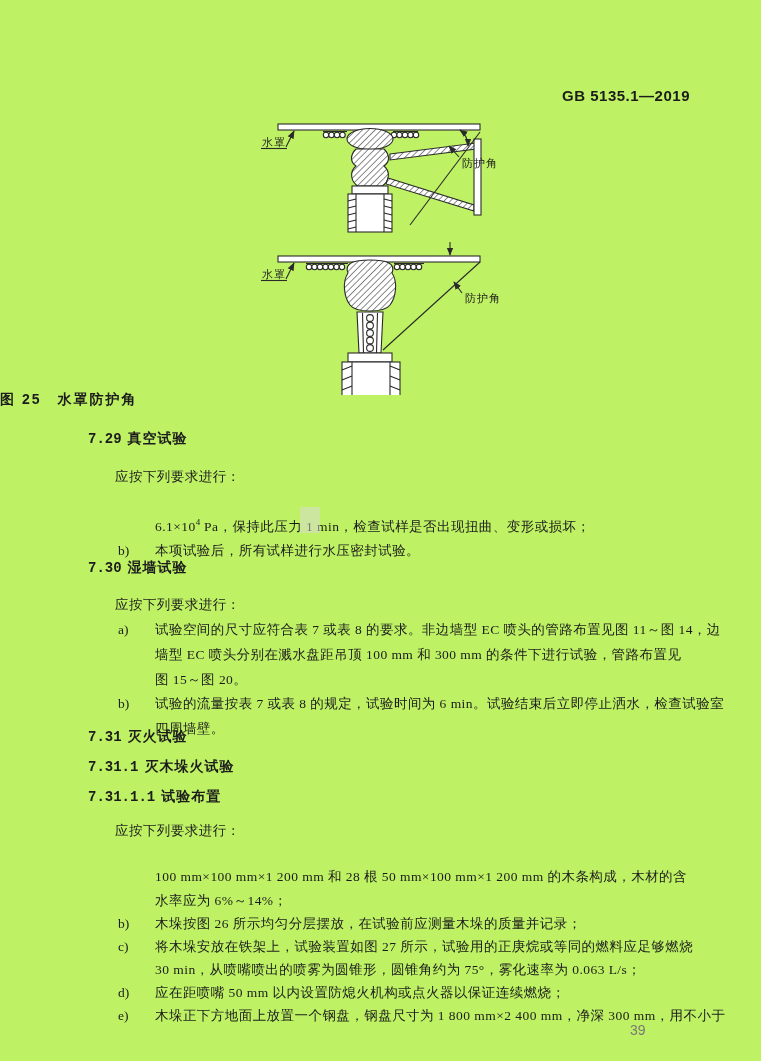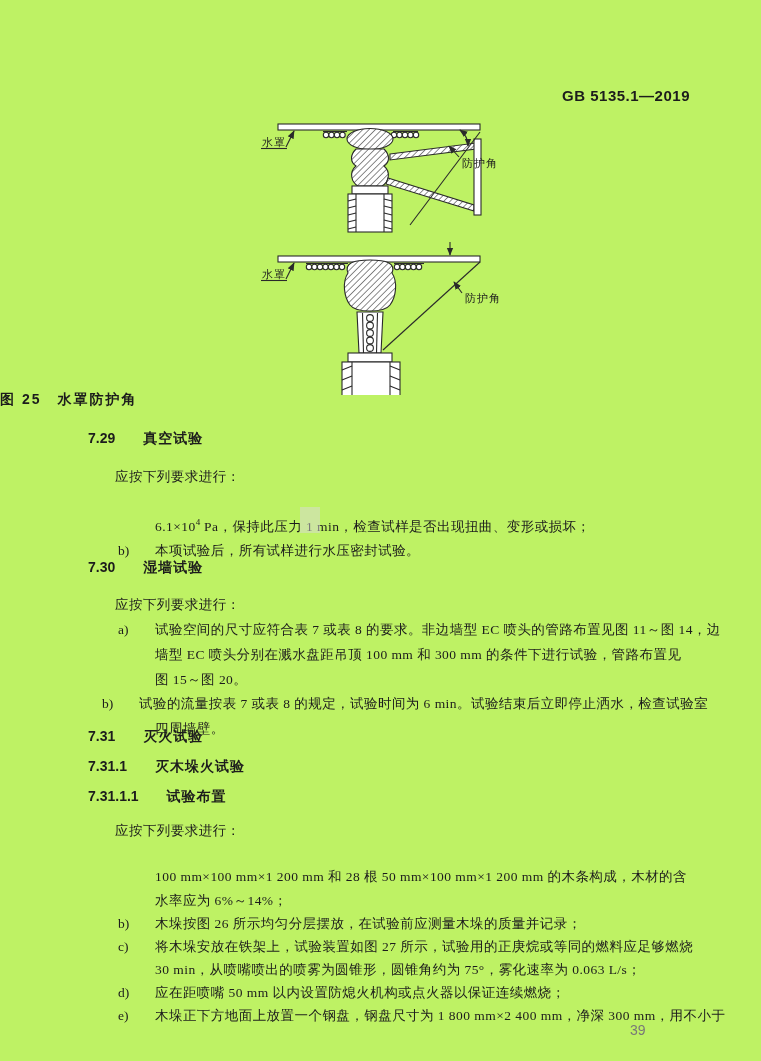--- a/index.html
+++ b/index.html
@@ -3,21 +3,21 @@
 <meta charset="utf-8">
 <style>
   html,body{margin:0;padding:0;background:#f4f4f4;}
   .page{position:relative;width:761px;height:1061px;background:#bef264;overflow:hidden;
         font-family:"Liberation Serif",serif;color:#1c1c1c;}
   .abs{position:absolute;white-space:nowrap;}
   .doc-number{font-family:"Liberation Sans",sans-serif;font-weight:700;font-size:15px;
         letter-spacing:0.5px;}
   .heading{font-family:"Liberation Sans",sans-serif;font-weight:700;font-size:14px;
         letter-spacing:1px;}
-  .heading .num{letter-spacing:0;margin-right:28px;}
+  .heading .num{letter-spacing:0;margin-right:6px;font-family:Liberation Mono, monospace;}
   .body-line{font-size:13.5px;letter-spacing:0.45px;margin-top:8px;}
   .body-line .marker{display:inline-block;width:37px;letter-spacing:0;}
   .body-line sup{font-size:9px;vertical-align:super;letter-spacing:0;}
   .fig-caption{font-family:"Liberation Sans",sans-serif;font-weight:700;font-size:14px;
         letter-spacing:2px;text-align:left;left:0;width:761px;}
   .page-number{font-family:"Liberation Sans",sans-serif;font-size:14px;color:#787878;}
   .scan-artifact{position:absolute;background:#dadada;opacity:0.5;}
   svg text{font-family:"Liberation Sans",sans-serif;font-size:11px;fill:#1c1c1c;
         stroke:none;letter-spacing:1px;}
 </style>
@@ -147,21 +147,21 @@
 
   <div class="abs heading" style="top:559px;left:88px">
     <span class="num">7.30</span><span>湿墙试验</span>
   </div>
   <div class="abs body-line" style="top:588px;left:115px">应按下列要求进行：</div>
   <div class="abs body-line" style="top:613px;left:118px">
     <span class="marker">a)</span><span>试验空间的尺寸应符合表 7 或表 8 的要求。非边墙型 EC 喷头的管路布置见图 11～图 14，边</span>
   </div>
   <div class="abs body-line" style="top:638px;left:155px">墙型 EC 喷头分别在溅水盘距吊顶 100 mm 和 300 mm 的条件下进行试验，管路布置见</div>
   <div class="abs body-line" style="top:663px;left:155px">图 15～图 20。</div>
-  <div class="abs body-line" style="top:687px;left:102px">
+  <div class="abs body-line" style="top:687px;left:118px">
     <span class="marker">b)</span><span>试验的流量按表 7 或表 8 的规定，试验时间为 6 min。试验结束后立即停止洒水，检查试验室</span>
   </div>
   <div class="abs body-line" style="top:712px;left:155px">四周墙壁。</div>
 
   <div class="abs heading" style="top:728px;left:88px">
     <span class="num">7.31</span><span>灭火试验</span>
   </div>
   <div class="abs heading" style="top:758px;left:88px">
     <span class="num">7.31.1</span><span>灭木垛火试验</span>
   </div>

